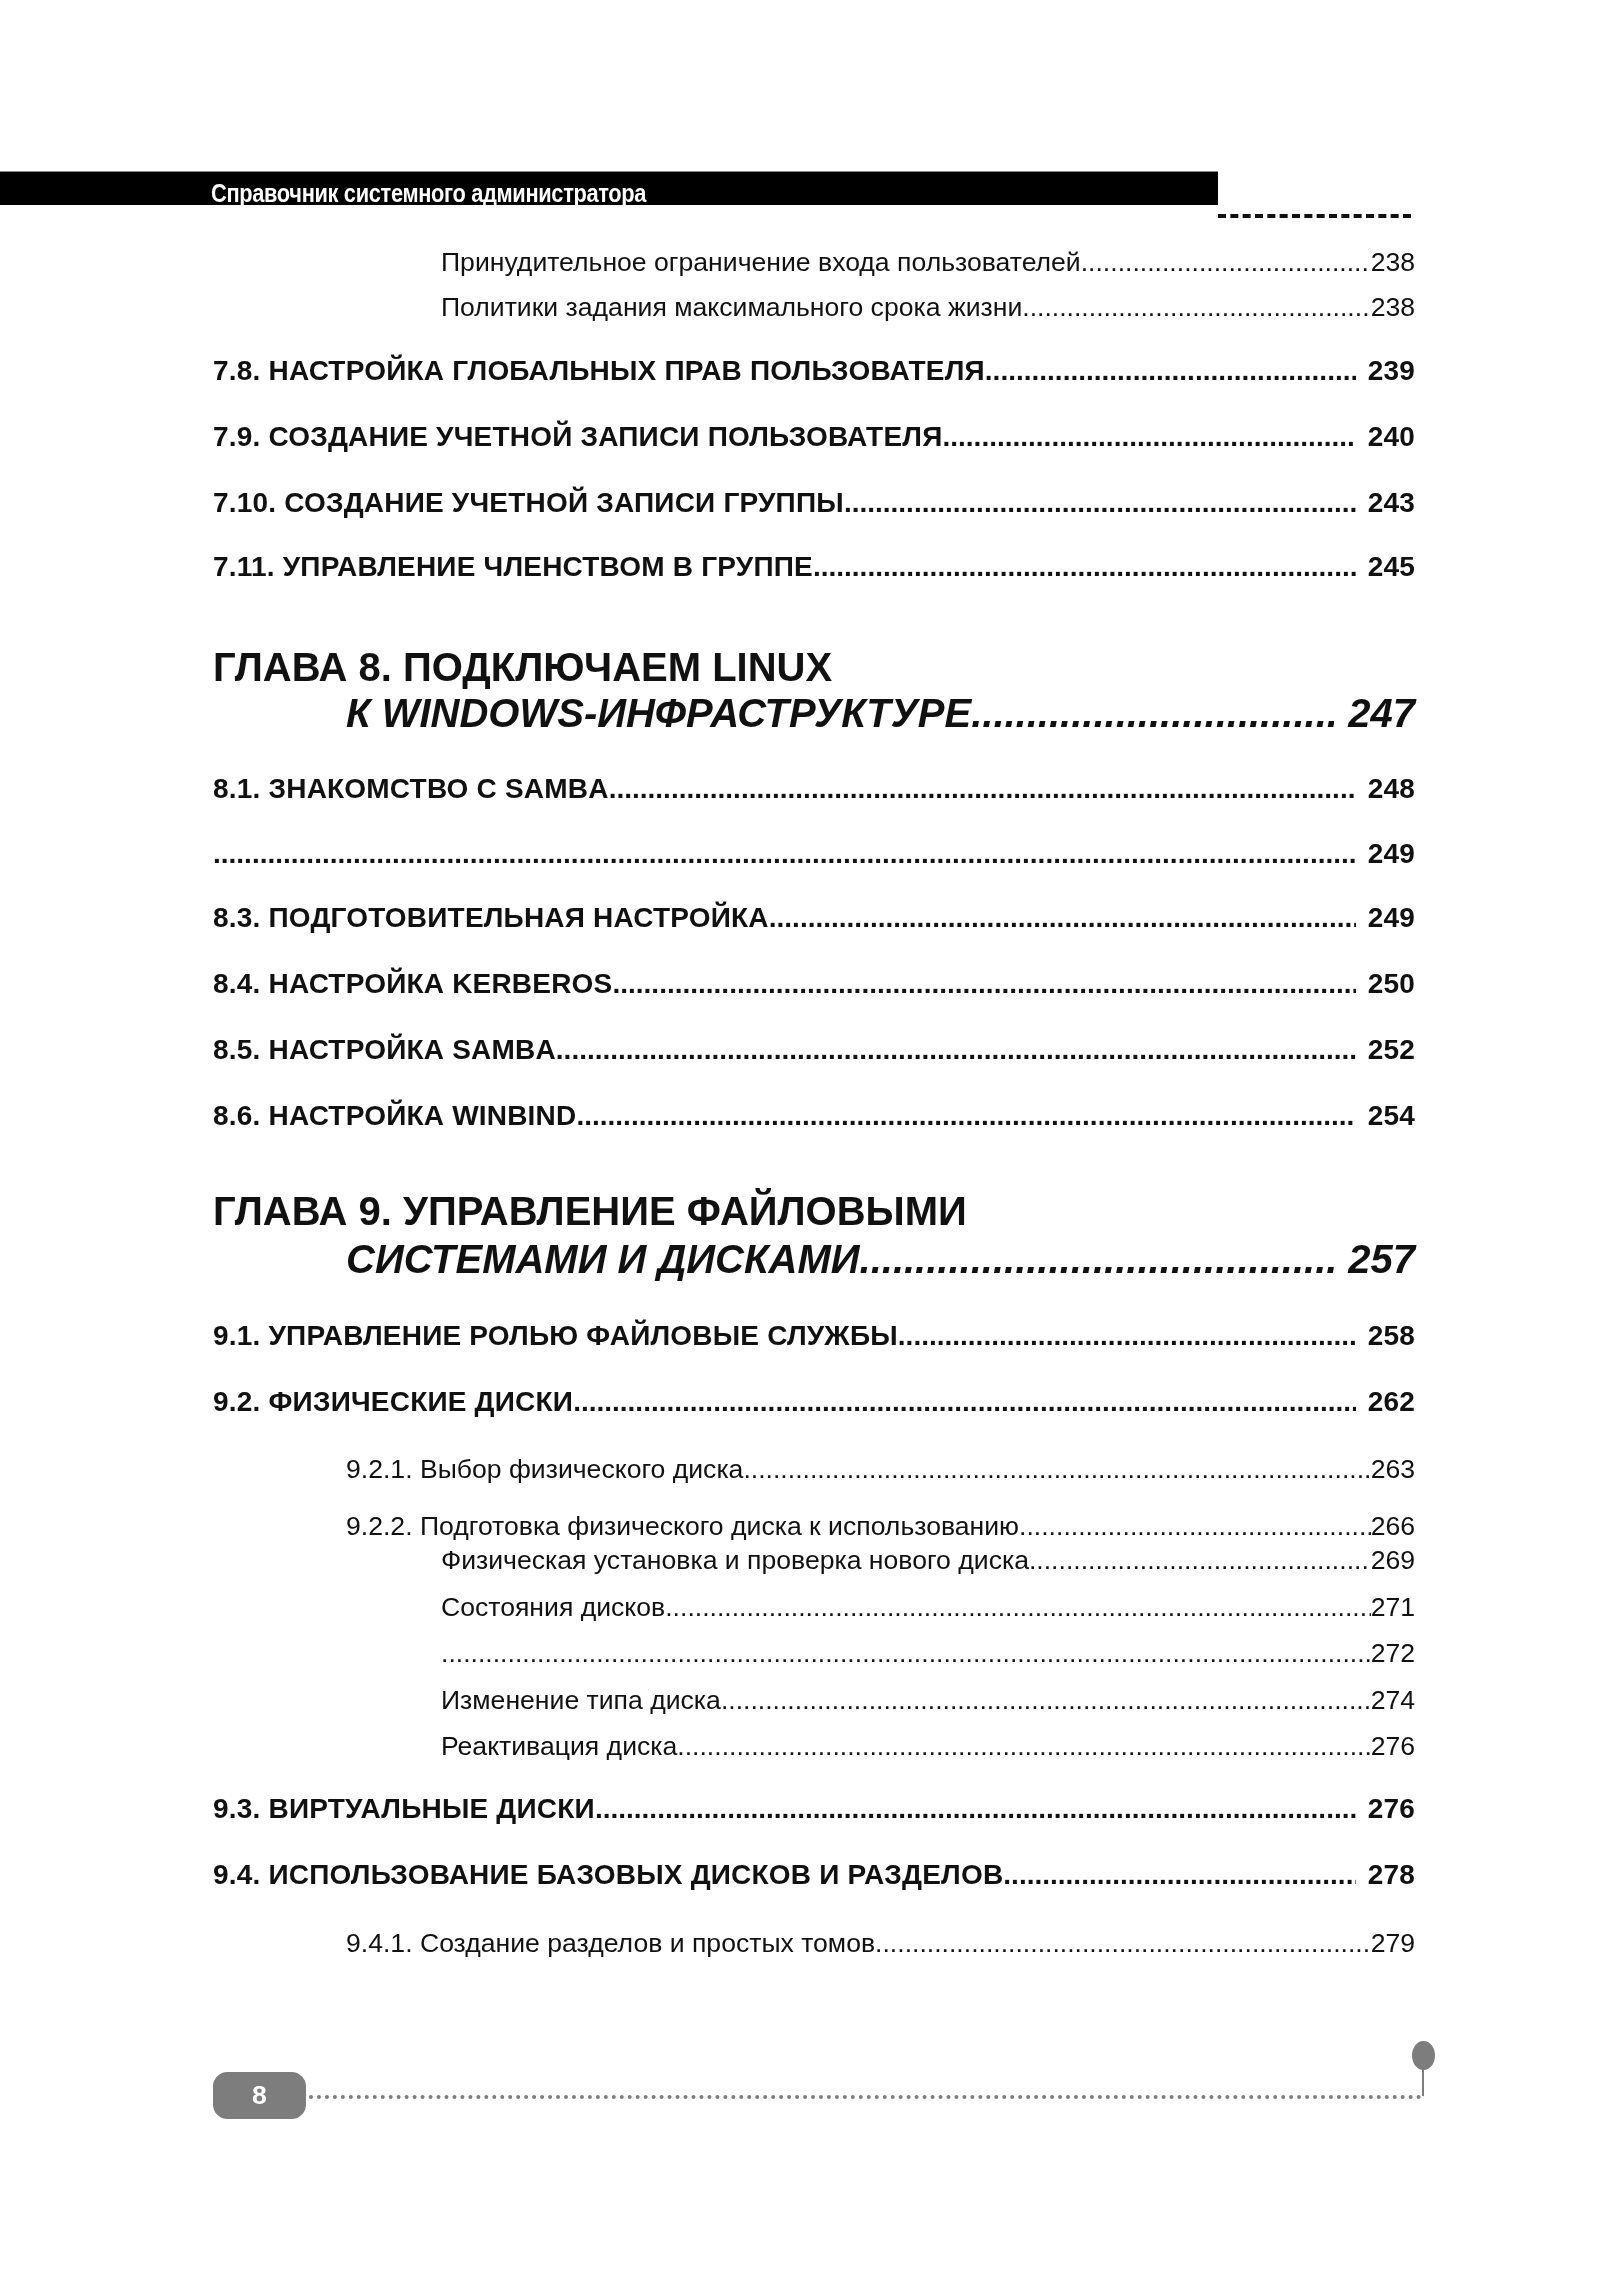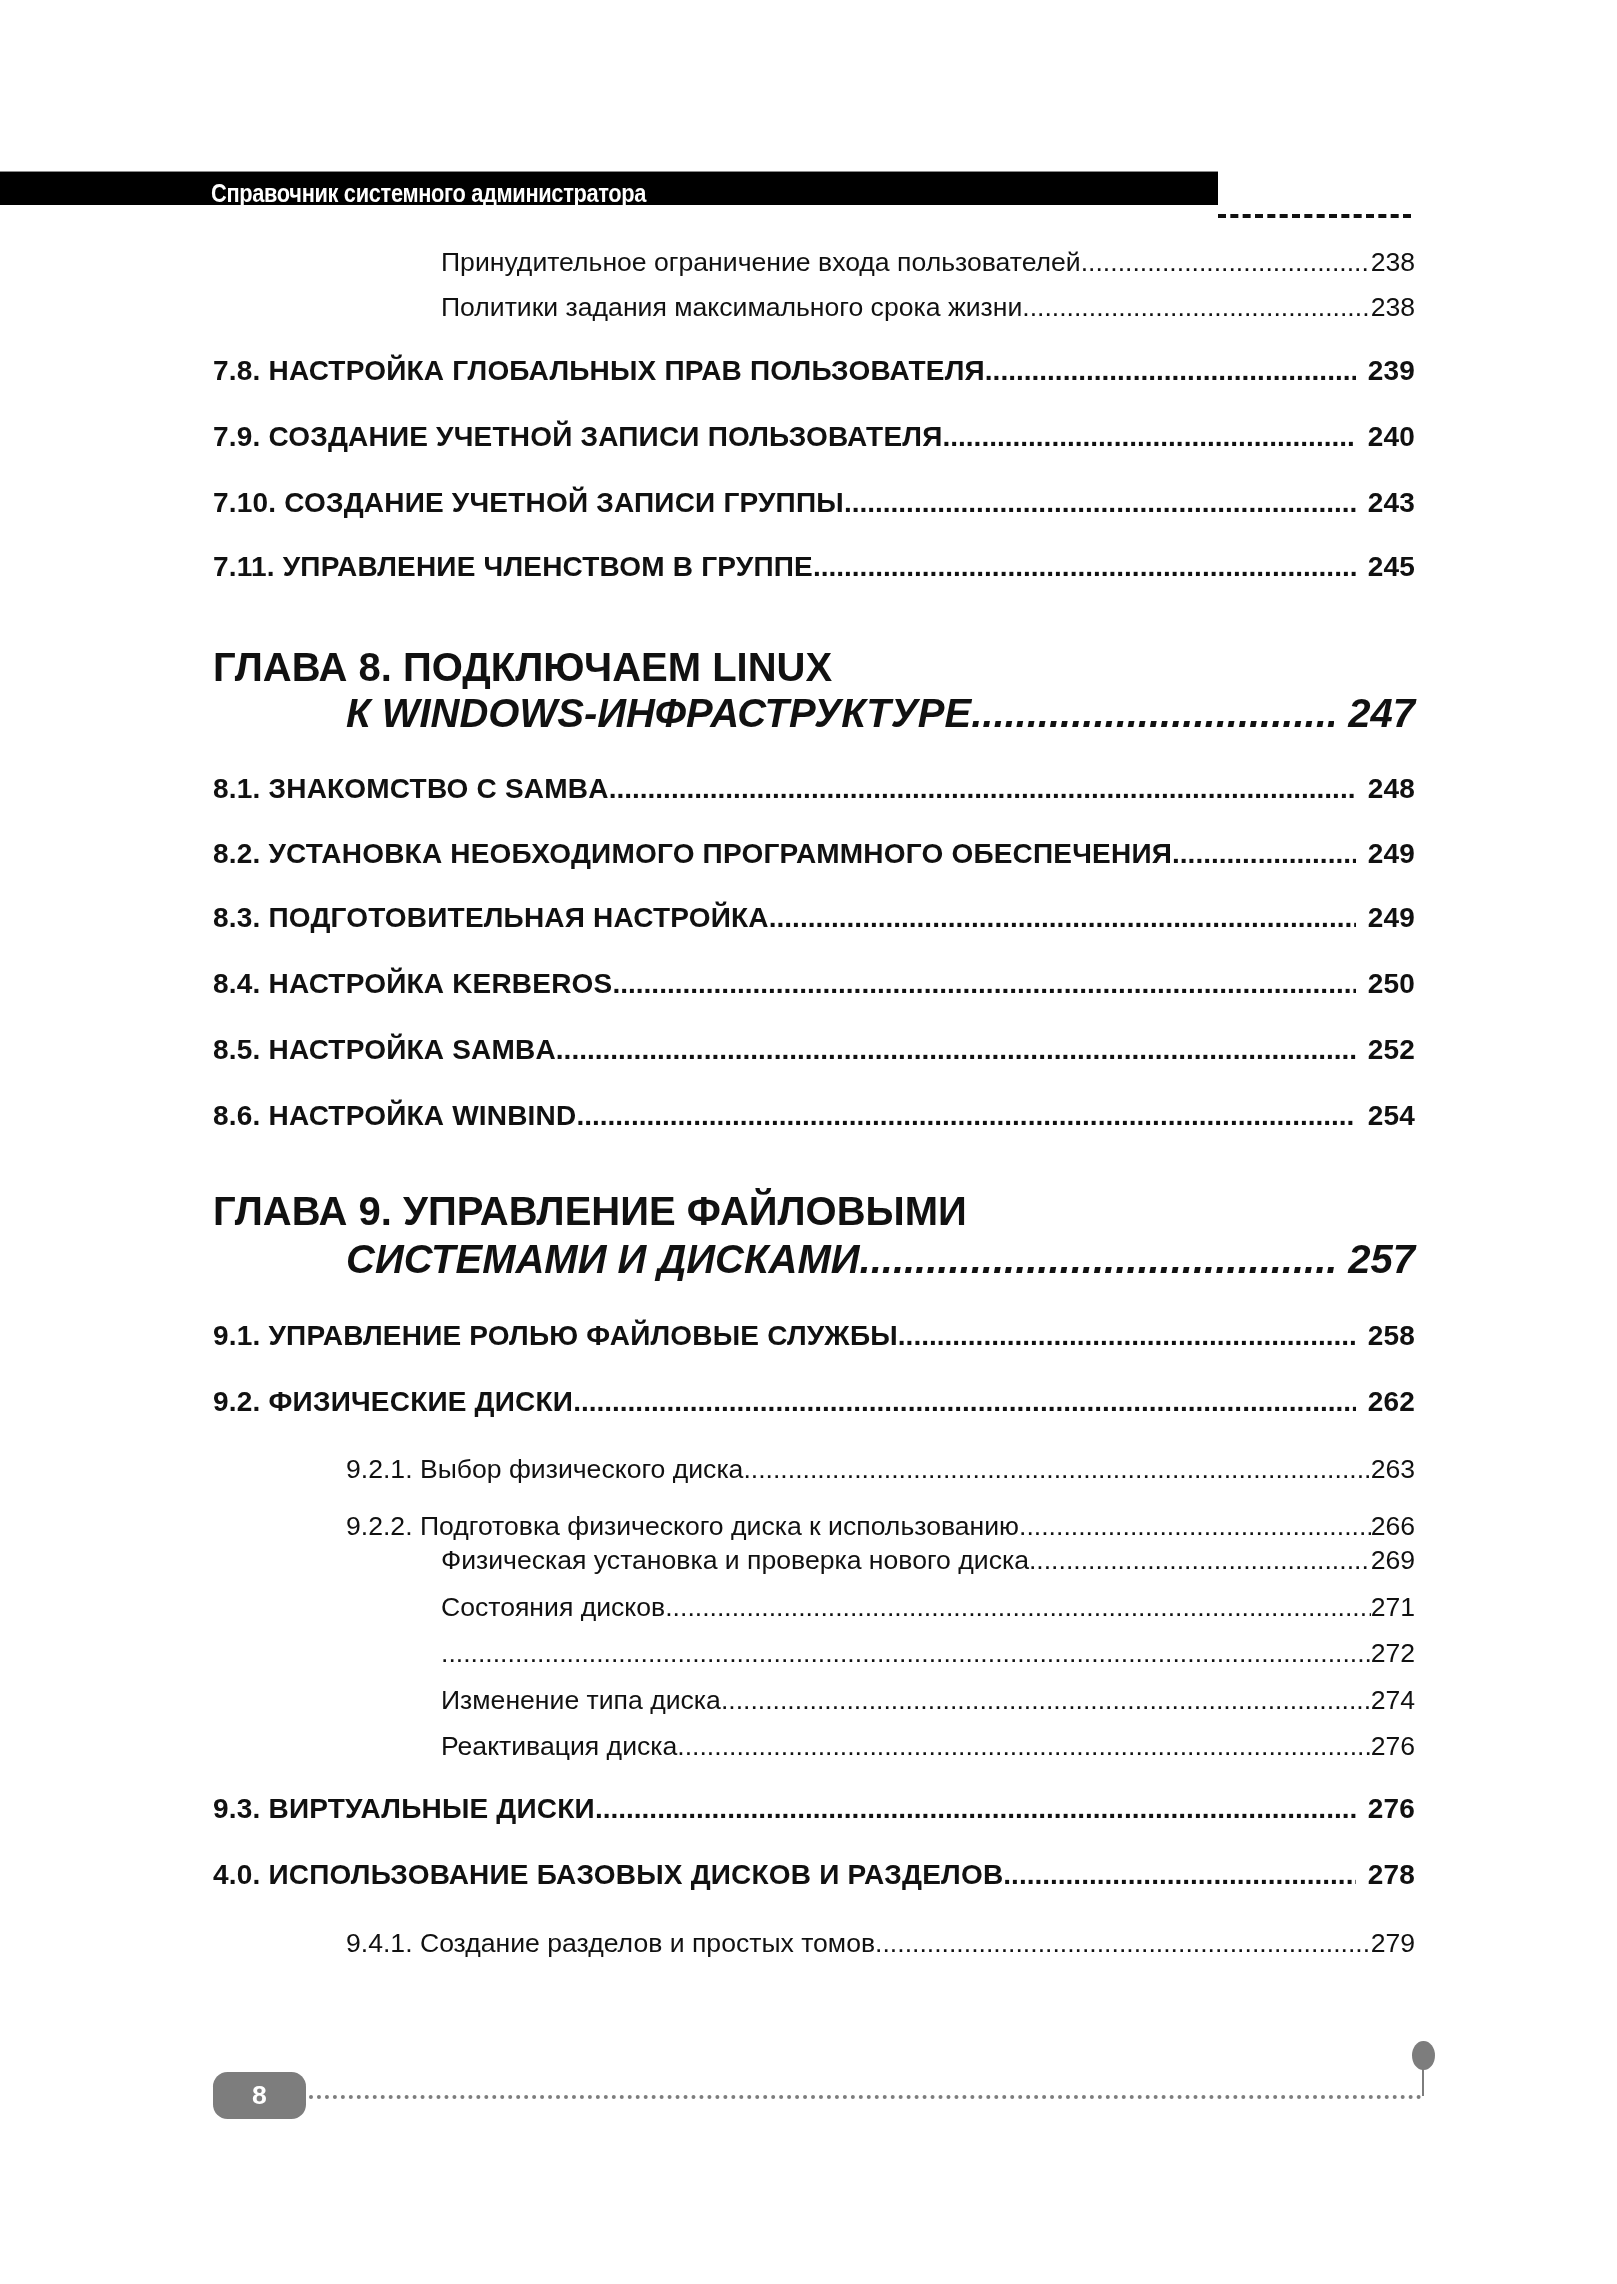--- a/index.html
+++ b/index.html
@@ -119,21 +119,20 @@
 
   <div class="row l1" style="top:773px">
     <div class="inner">
         <span class="title">8.1. ЗНАКОМСТВО С SAMBA</span>
         <span class="leader"> ................................................................................................................................................................................................................................................................................................................................................................................................................</span>
         <span class="page">248</span>
       </div>
   </div>
   <div class="row l1" style="top:838px">
     <div class="inner">
-        <span class="title">8.2. УСТАНОВКА НЕОБХОДИМОГО ПРОГРАММНОГО ОБЕСПЕЧЕНИЯ</span>
         <span class="leader"> ................................................................................................................................................................................................................................................................................................................................................................................................................</span>
         <span class="page">249</span>
       </div>
   </div>
   <div class="row l1" style="top:902px">
     <div class="inner">
         <span class="title">8.3. ПОДГОТОВИТЕЛЬНАЯ НАСТРОЙКА</span>
         <span class="leader"> ................................................................................................................................................................................................................................................................................................................................................................................................................</span>
         <span class="page">249</span>
       </div>
@@ -235,21 +234,21 @@
   </div>
   <div class="row l1" style="top:1793px">
     <div class="inner">
         <span class="title">9.3. ВИРТУАЛЬНЫЕ ДИСКИ</span>
         <span class="leader"> ................................................................................................................................................................................................................................................................................................................................................................................................................</span>
         <span class="page">276</span>
       </div>
   </div>
   <div class="row l1" style="top:1859px">
     <div class="inner">
-        <span class="title">4.0. ИСПОЛЬЗОВАНИЕ БАЗОВЫХ ДИСКОВ И РАЗДЕЛОВ</span>
+        <span class="title">9.4. ИСПОЛЬЗОВАНИЕ БАЗОВЫХ ДИСКОВ И РАЗДЕЛОВ</span>
         <span class="leader"> ................................................................................................................................................................................................................................................................................................................................................................................................................</span>
         <span class="page">278</span>
       </div>
   </div>
   <div class="row l2" style="top:1916px">
     <div class="inner">
         <span class="title">9.4.1. Создание разделов и простых томов</span>
         <span class="leader"> ................................................................................................................................................................................................................................................................................................................................................................................................................</span>
         <span class="page">279</span>
       </div>

